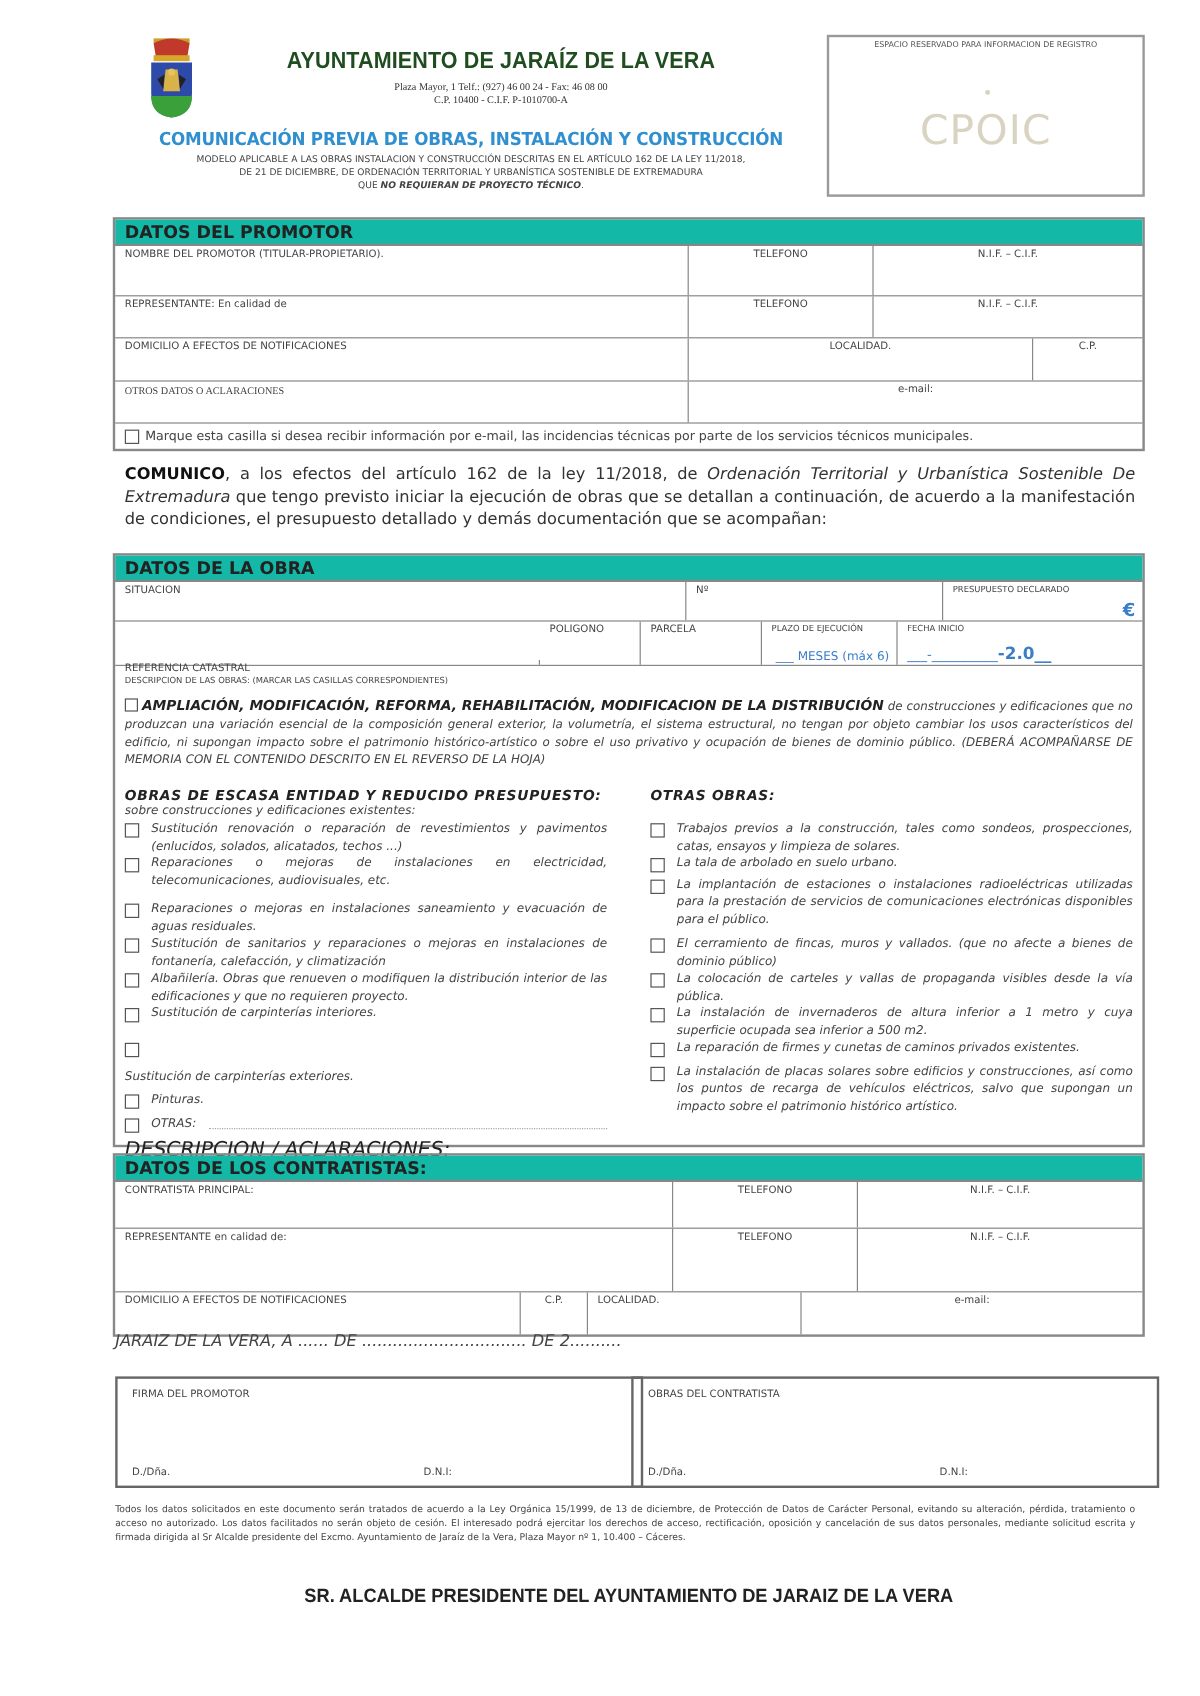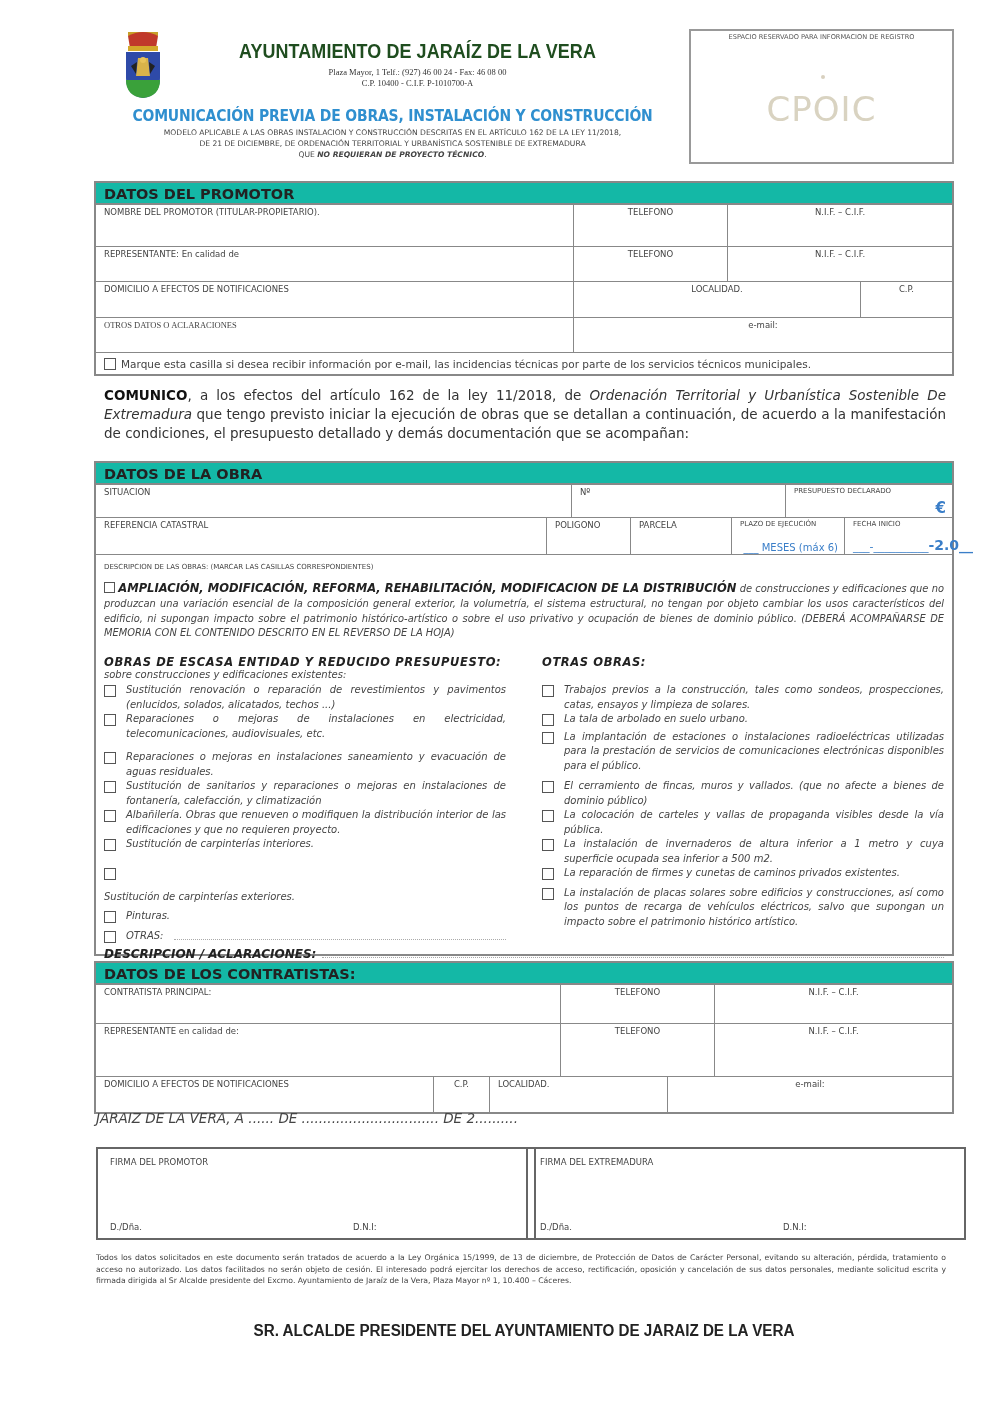--- a/index.html
+++ b/index.html
@@ -33,21 +33,21 @@
     .desc-label { font-size: 7px; color: #444; padding: 8px 8px 0; }
     .ampl { padding: 10px 8px 0; font-size: 9.9px; line-height: 14.8px; color: #444; font-style: italic; text-align: justify; }
     .ampl b { font-size: 11.5px; color: #222; font-weight: bold; }
     .cols { display: flex; padding: 14px 8px 0; gap: 36px; }
     .col { flex: 1; }
     .col-title { font-size: 11.5px; font-weight: bold; font-style: italic; color: #222; letter-spacing: 0.6px; }
     .col-sub { font-size: 10px; color: #444; font-style: italic; margin-bottom: 3px; }
     .item { display: flex; gap: 10px; font-size: 10px; line-height: 14.5px; color: #444; font-style: italic; text-align: justify; margin-bottom: 0; }
     .item .cb { margin-top: 2px; }
     .item .txt { flex: 1; }
-    .desc-acl { padding: 4px 8px 6px; font-size: 12px; font-weight: bold; font-style: italic; color: #222; display: flex; gap: 6px; }
+    .desc-acl { padding: 4px 8px 6px; font-size: 17px; font-weight: normal; font-style: italic; color: #222; display: flex; gap: 6px; }
     .dots { flex: 1; border-bottom: 1.5px dotted #aaa; margin-bottom: 3px; }
 
     .fecha { left: 96px; top: 1110px; font-size: 13.5px; color: #444; font-style: italic; }
     .firma { position: absolute; top: 1147px; height: 93px; border: 2px solid #666; width: 440px; }
     .firma .lab { position: absolute; top: 8px; left: 12px; font-size: 8.5px; color: #444; }
     .firma .don { position: absolute; bottom: 6px; left: 12px; font-size: 8.5px; color: #444; }
     .firma .dni { position: absolute; bottom: 6px; left: 255px; font-size: 8.5px; color: #444; }
     .legal { left: 96px; top: 1252px; width: 850px; font-size: 7.7px; line-height: 11.5px; color: #444; text-align: justify; }
     .footer-title { left: 94px; top: 1322px; width: 860px; text-align: center; font-weight: bold; font-size: 16px; color: #222; font-family: "Liberation Sans", sans-serif; transform: scaleX(0.95); transform-origin: center; }
   </style>
@@ -121,21 +121,21 @@
   <div class="sec-head">DATOS DE LA OBRA</div>
   <div class="row" style="height:33px;">
     <div class="cell" style="width:476px;"><span>SITUACION</span></div>
     <div class="cell" style="width:214px;"><span>Nº</span></div>
     <div class="cell" style="flex:1; font-size:7px;">
       <span>PRESUPUESTO DECLARADO</span>
       <span class="blue" style="position:absolute; right:6px; bottom:0; font-size:15px; font-weight:bold;">€</span>
     </div>
   </div>
   <div class="row" style="height:37px;">
-    <div class="cell" style="width:451px;"><span>REFERENCIA CATASTRAL</span></div>
+    <div class="cell" style="width:354px;margin-top:32px;"><span>REFERENCIA CATASTRAL</span></div>
     <div class="cell" style="width:84px;"><span>POLIGONO</span></div>
     <div class="cell" style="width:101px;"><span>PARCELA</span></div>
     <div class="cell" style="width:113px; font-size:7px;">
       <span>PLAZO DE EJECUCIÓN</span>
       <div class="blue" style="position:absolute; right:6px; bottom:1px; font-size:10px;">___ MESES (máx 6)</div>
     </div>
     <div class="cell" style="flex:1; font-size:7px;">
       <span>FECHA INICIO</span>
       <div class="blue" style="position:absolute; left:8px; bottom:1px; font-size:11px; white-space:nowrap;"><span>___-__________</span><b style="font-size:14px;">-2.0__</b></div>
     </div>
@@ -252,19 +252,19 @@
 </div>
 
 <div class="abs fecha">JARAIZ DE LA VERA, A ...... DE ................................ DE 2..........</div>
 
 <div class="firma" style="left:96px;">
   <span class="lab">FIRMA DEL PROMOTOR</span>
   <span class="don">D./Dña.</span>
   <span class="dni">D.N.I:</span>
 </div>
 <div class="firma" style="left:526px;">
-  <span class="lab">FIRMA DEL EXTREMADURA</span>
+  <span class="lab">OBRAS DEL CONTRATISTA</span>
   <span class="don">D./Dña.</span>
   <span class="dni">D.N.I:</span>
 </div>
 
 <div class="abs legal">Todos los datos solicitados en este documento serán tratados de acuerdo a la Ley Orgánica 15/1999, de 13 de diciembre, de Protección de Datos de Carácter Personal, evitando su alteración, pérdida, tratamiento o acceso no autorizado. Los datos facilitados no serán objeto de cesión. El interesado podrá ejercitar los derechos de acceso, rectificación, oposición y cancelación de sus datos personales, mediante solicitud escrita y firmada dirigida al Sr Alcalde presidente del Excmo. Ayuntamiento de Jaraíz de la Vera, Plaza Mayor nº 1, 10.400 – Cáceres.</div>
 <div class="abs footer-title">SR. ALCALDE PRESIDENTE DEL AYUNTAMIENTO DE JARAIZ DE LA VERA</div>
 
 </body></html>

